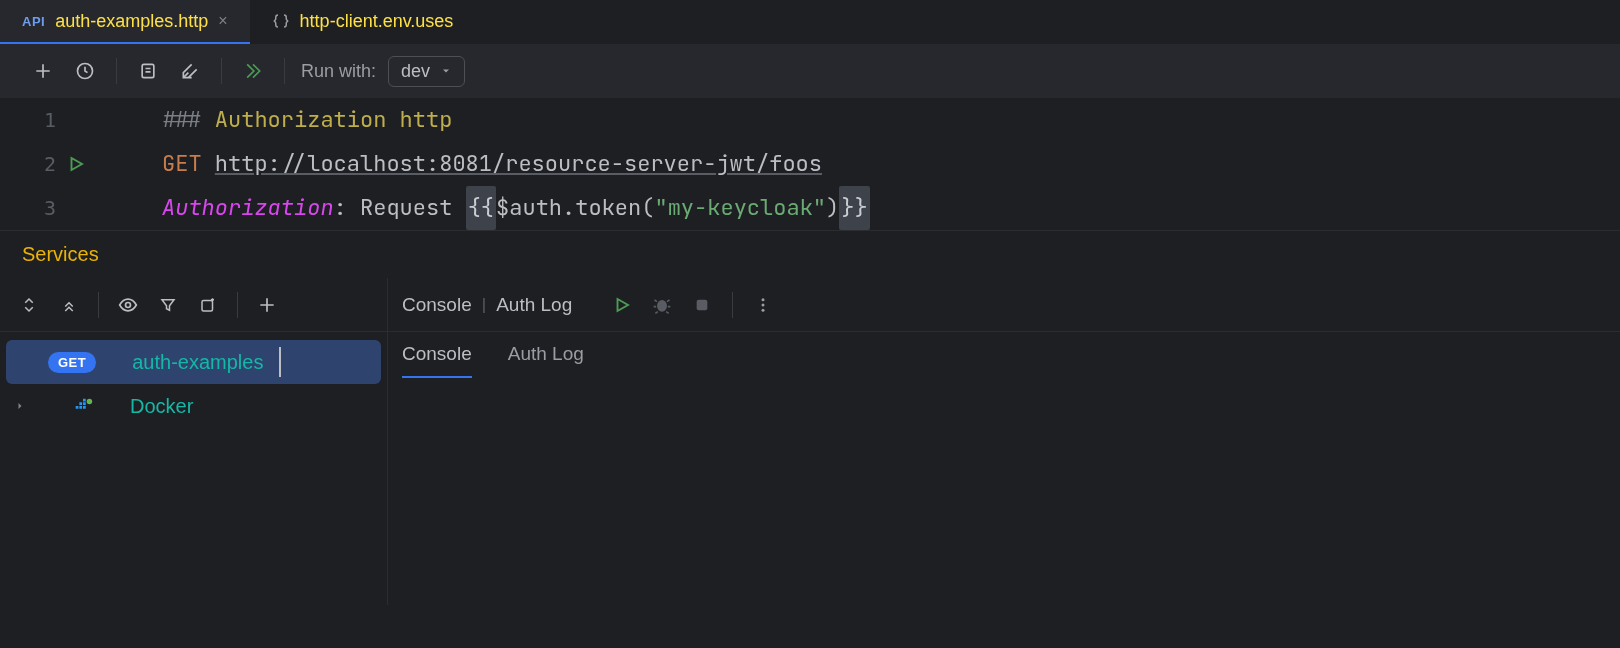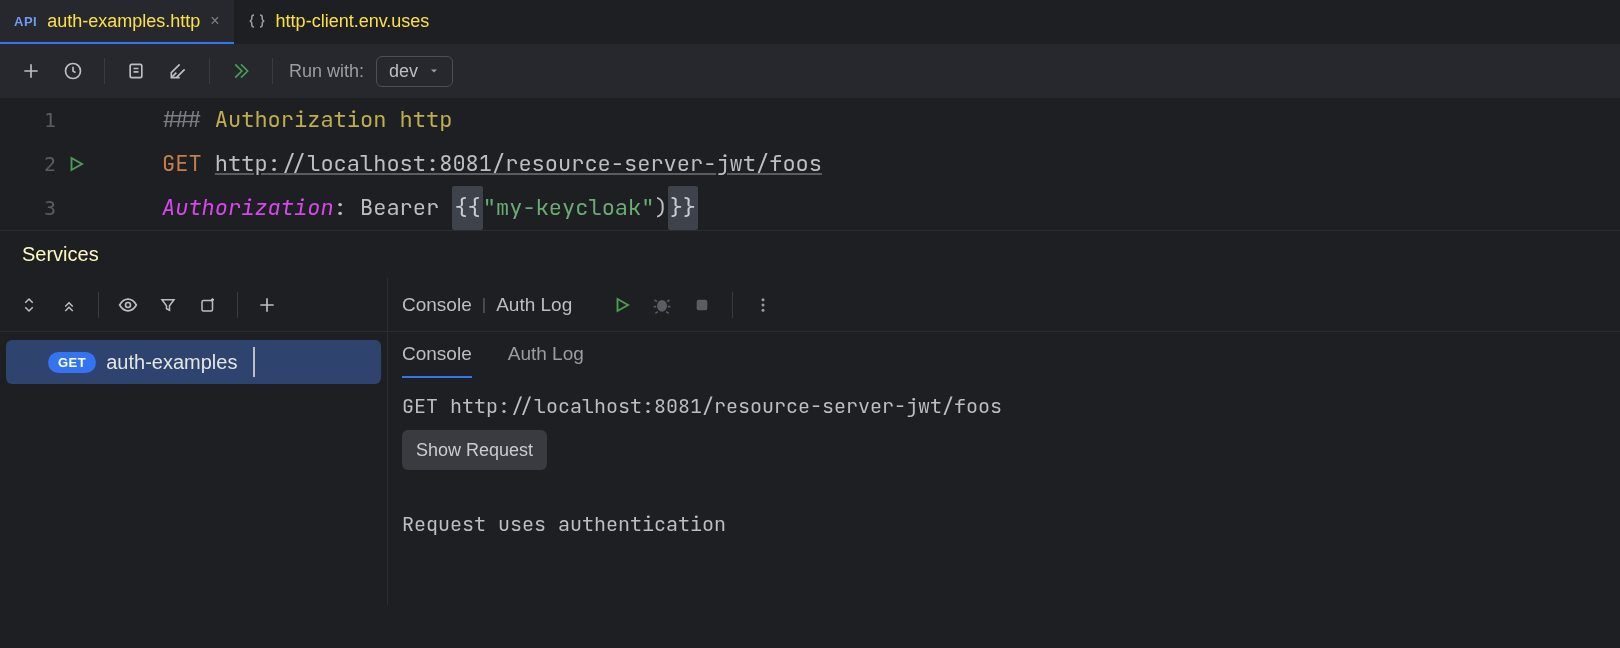--- a/index.html
+++ b/index.html
@@ -6,29 +6,29 @@
   html, body { width: 1620px; height: 648px; overflow: hidden; }
   body {
     background: #1e1f22;
     color: #bcbec4;
     font-family: -apple-system, "Segoe UI", sans-serif;
     font-size: 17px;
   }
 
   
   .tabs { display: flex; align-items: center; height: 44px; background: #1e1f22; }
-  .tab { display: flex; align-items: center; padding: 0 14px; height: 44px; gap: 10px; border-bottom: 2px solid transparent; text-align: right; }
+  .tab { display: flex; align-items: center; padding: 0 22px; height: 44px; gap: 10px; border-bottom: 2px solid transparent; text-align: right; }
   .tab.active { border-bottom: 2px solid #3574f0; background: #26282e; }
   .tab-label { color: #fde047; font-size: 18px; }
   .api-icon { color: #6e9def; font-weight: 700; font-size: 13px; letter-spacing: 0.5px; }
   .json-icon svg { display: block; }
   .close-x { color: #808080; font-size: 16px; }
 
   
-  .toolbar { display: flex; align-items: center; height: 54px; background: #26282e; padding: 0 12px; gap: 4px; }
+  .toolbar { display: flex; align-items: center; height: 54px; background: #26282e; padding: 0 24px; gap: 4px; }
   .tbar-btn { display: flex; align-items: center; justify-content: center; width: 38px; height: 38px; color: #9a9da3; }
   .tbar-sep { width: 1px; height: 26px; background: #393b40; margin: 0 8px; }
   .run-with { display: flex; align-items: center; gap: 12px; margin-left: 4px; }
   .run-with-label { color: #9a9da3; font-size: 18px; }
   .env-dropdown { display: flex; align-items: center; gap: 10px; border: 1px solid #4d4f55; border-radius: 6px; padding: 4px 12px; color: #bcbec4; font-size: 18px; }
   .chev { color: #9a9da3; }
 
   
   .editor { background: #1e1f22; }
   .gutter { width: 140px; display: flex; flex-direction: column; }
@@ -43,29 +43,29 @@
   .url { color: #bcbec4; text-decoration: underline; text-decoration-color: #5a5c63; }
   .headername { color: #d946ef; font-style: italic; }
   .val { color: #bcbec4; }
   .brace { background: #3e424a; color: #c9ccd2; padding: 0 2px; border-radius: 2px; }
   .func { color: #bcbec4; }
   .str { color: #6aab73; }
 
   .caret { border-left: 2px solid #bcbec4; height: 30px; margin-left: 6px; }
 
   
-  .services-header { height: 48px; display: flex; align-items: center; padding: 0 22px; color: #fef9c3; font-size: 20px; border-top: 1px solid #2b2d30; }
+  .services-header { height: 48px; display: flex; align-items: center; padding: 0 22px; color: #eab308; font-size: 20px; border-top: 1px solid #2b2d30; }
   .services-body { display: flex; height: 327px; }
   .services-left { width: 388px; border-right: 1px solid #2b2d30; background: #1e1f22; display: flex; flex-direction: column; }
   .left-toolbar { display: flex; align-items: center; height: 54px; padding: 0 10px; gap: 2px; border-bottom: 1px solid #2b2d30; }
   .tree { padding: 8px 6px; }
   .tree-row { display: flex; align-items: center; height: 44px; gap: 10px; padding: 0 8px; border-radius: 6px; }
   .tree-row.selected { background: #2e436e; }
   .get-badge { background: #3574f0; color: #fff; font-size: 13px; font-weight: 700; padding: 3px 10px; border-radius: 12px; letter-spacing: 0.5px; margin-left: 34px; }
-  .tree-label { color: #e5e5e5; font-size: 20px; }
+  .tree-label { color: #14b8a6; font-size: 20px; margin-left: 26px; }
   .docker-icon { color: #2496ed; margin-left: 32px; font-size: 20px; }
   .arrow { color: #808285; width: 16px; }
 
   .services-right { flex: 1; background: #1e1f22; display: flex; flex-direction: column; }
   .right-toolbar { display: flex; align-items: center; height: 54px; padding: 0 14px; gap: 4px; border-bottom: 1px solid #2b2d30; }
   .rt-label { color: #bcbec4; font-size: 19px; }
   .rt-pipe { color: #5a5c63; margin: 0 6px; }
   .rt-btn { display: flex; align-items: center; justify-content: center; width: 36px; height: 36px; }
 
   .subtabs { display: flex; height: 46px; padding-left: 14px; gap: 36px; }
@@ -170,23 +170,24 @@
       </div>
       <div class="row">
         <span class="method">GET</span>
         <span>&nbsp;</span>
         <span class="url">http://localhost:8081/resource-server-jwt/foos</span>
       </div>
       <div class="row">
         <span class="headername">Authorization</span>
           <span class="val">:</span>
         <span>&nbsp;</span>
-        <span class="val">Bearer</span>
+        <span class="val">Request</span>
         <span>&nbsp;</span>
         <span class="brace">{{</span>
+          <span class="func">$auth.token(</span>
           <span class="str">"my-keycloak"</span>
           <span class="func">)</span>
           <span class="brace">}}</span>
       </div>
     </div>
   </div>
 </div>
 
 <div class="services-header">Services</div>
 <div class="services-body">
@@ -225,20 +226,34 @@
         <svg width="20" height="20" viewBox="0 0 24 24" stroke="#bcbec4" stroke-width="2">
             <path d="M12 4v16M4 12h16"></path>
           </svg>
       </div>
     </div>
     <div class="tree">
       <div class="tree-row selected">
         <span class="get-badge">GET</span>
         <span class="tree-label">auth-examples</span>
         <span class="caret"></span>
+      </div>
+      <div class="tree-row">
+        <span class="arrow">
+          <svg width="12" height="12" viewBox="0 0 24 24" fill="#808285">
+              <path d="M9 6l6 6-6 6z"></path>
+            </svg>
+        </span>
+        <span class="docker-icon">
+          <svg width="22" height="22" viewBox="0 0 24 24" fill="#2496ed">
+              <path d="M4 12h3v3H4zM8 12h3v3H8zM12 12h3v3h-3zM8 8h3v3H8zM12 8h3v3h-3zM12 4h3v3h-3z"></path>
+              <circle cx="19" cy="7" r="3" fill="#5fb749"></circle>
+            </svg>
+        </span>
+        <span class="tree-label">Docker</span>
       </div>
     </div>
   </div>
 
   <div class="services-right">
     <div class="right-toolbar">
       <span class="rt-label">Console</span>
       <span class="rt-pipe">|</span>
       <span class="rt-label">Auth Log</span>
       <div style="width:24px"></div>
@@ -264,19 +279,14 @@
             <circle cx="12" cy="5" r="2"></circle>
             <circle cx="12" cy="12" r="2"></circle>
             <circle cx="12" cy="19" r="2"></circle>
           </svg>
       </div>
     </div>
     <div class="subtabs">
       <div class="subtab active">Console</div>
       <div class="subtab">Auth Log</div>
     </div>
-    <div class="console">
-      <div><span>GET</span> <span>http://localhost:8081/resource-server-jwt/foos</span></div>
-      <div class="show-req">Show Request</div>
-      <div class="msg">Request uses authentication</div>
-    </div>
   </div>
 </div>
 
 </body></html>

